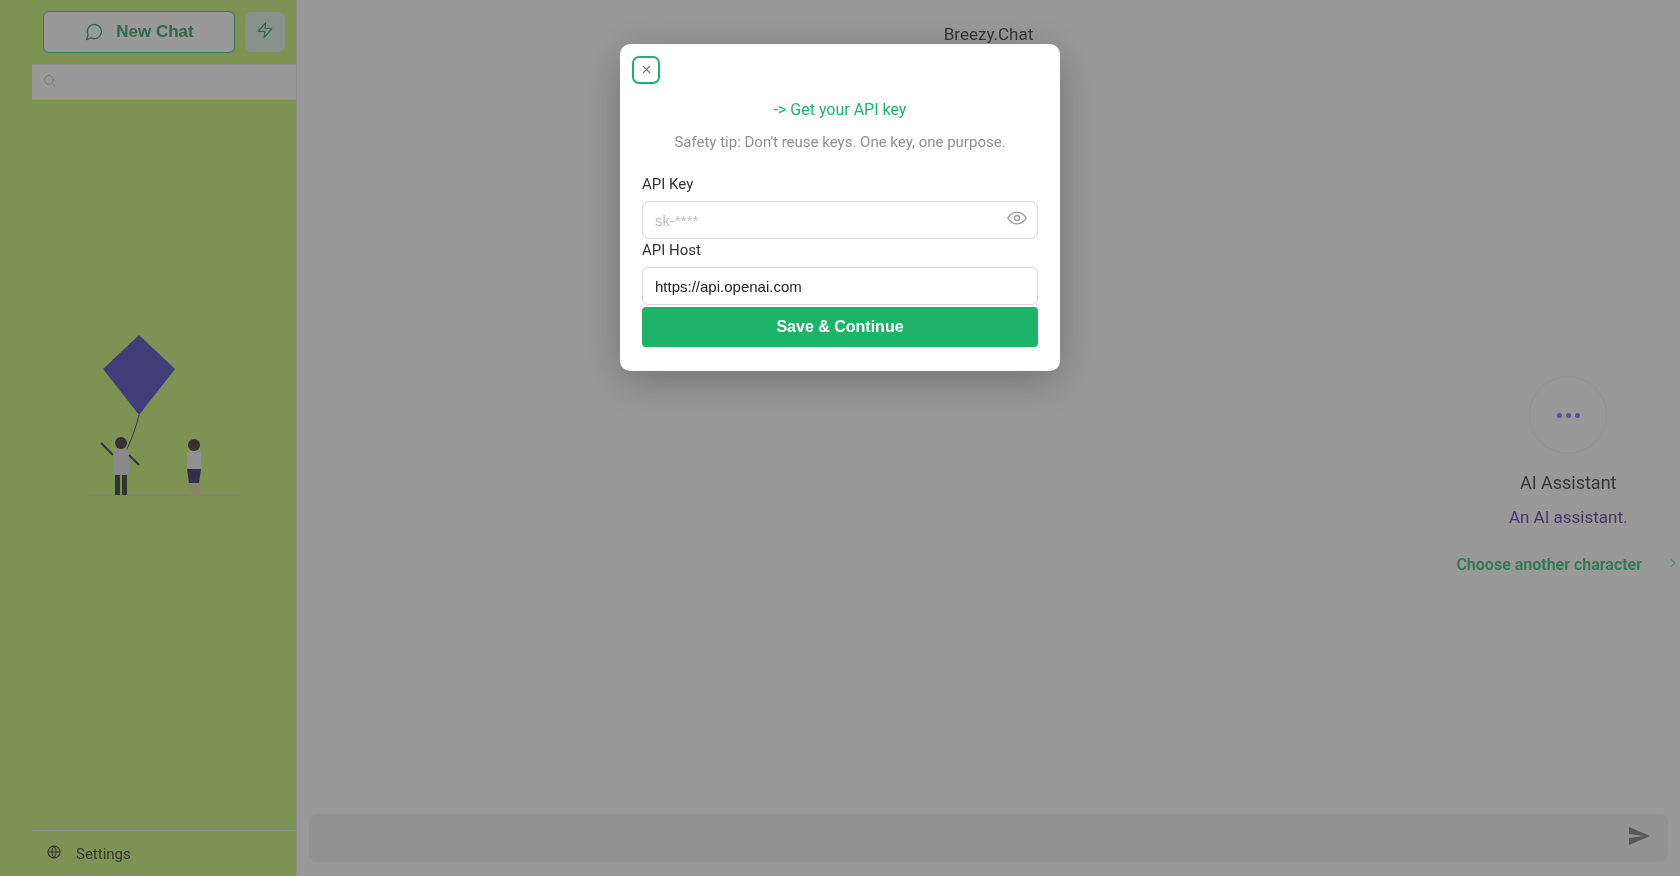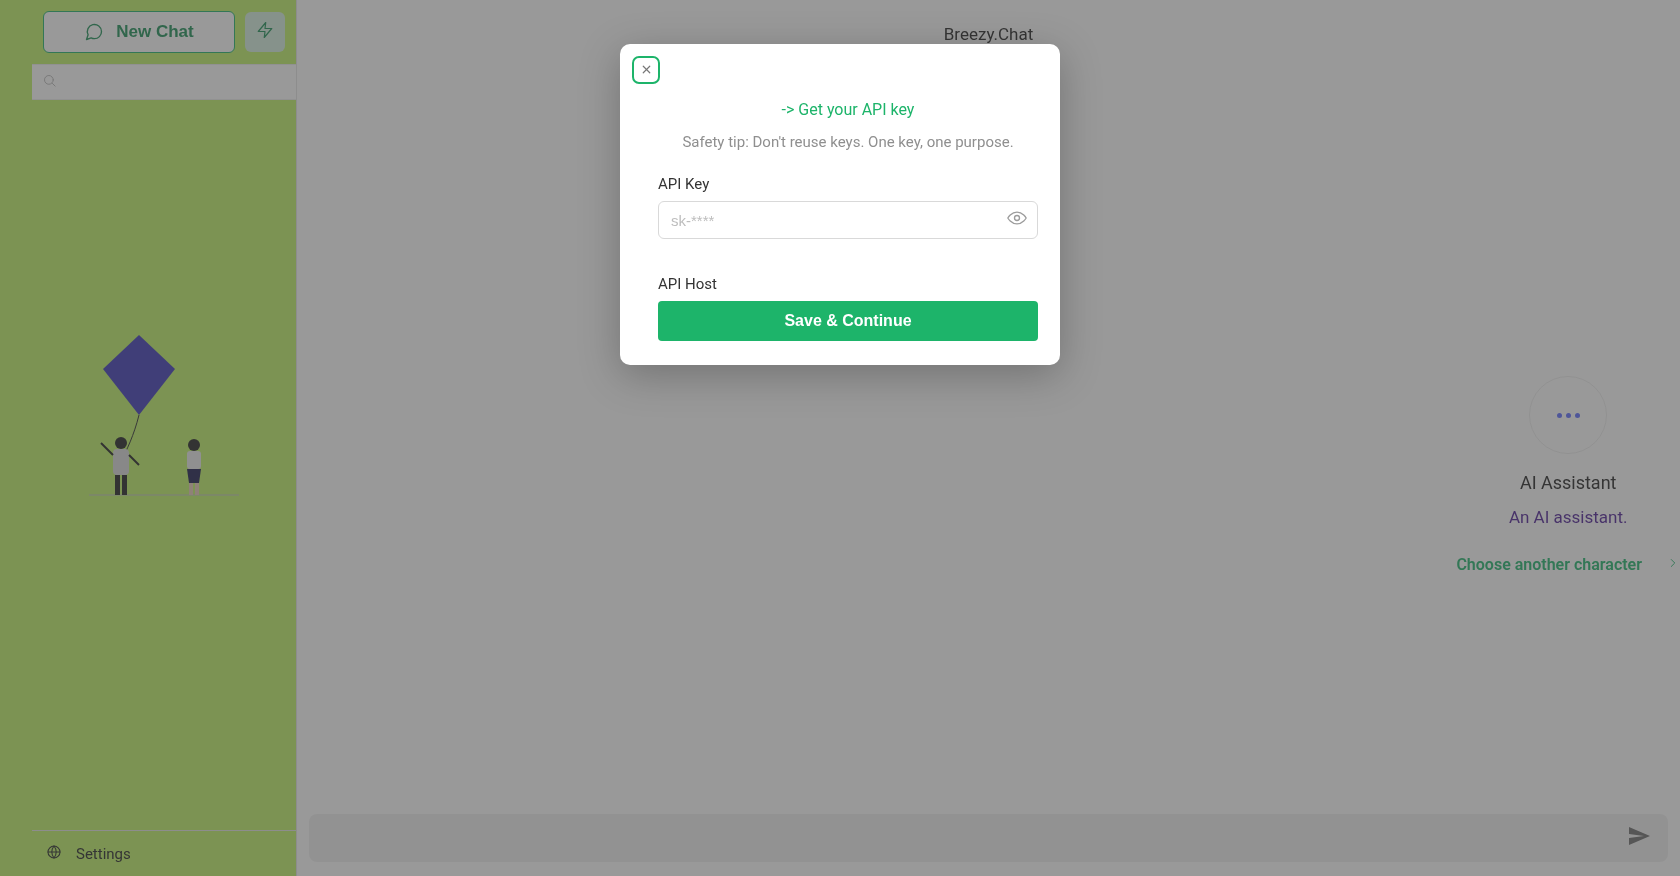--- a/index.html
+++ b/index.html
@@ -32,27 +32,27 @@
 .assistant-title { font-size: 18px; color:#222; margin-bottom: 14px; }
 .assistant-desc { font-size: 17px; color:#4c1d95; margin-bottom: 28px;}
 .choose-link { color:#1db46a; font-size: 16px; font-weight:600; display:flex; align-items:center; gap:24px; cursor:pointer;}
 
 .composer { position:absolute; left: 12px; right: 12px; bottom: 14px; height: 48px; background:#f0f0f0; border-radius: 8px; display:flex; align-items:center; padding: 0 12px;}
 .composer-input { flex:1; border:none; background:transparent; outline:none; font-size:15px; }
 .send-btn { width:34px; height:34px; display:flex; align-items:center; justify-content:center; cursor:pointer;}
 
 
 .overlay { position:absolute; inset:0; background:rgba(70,70,70,0.55); display:flex; align-items:flex-start; justify-content:center; }
-.modal { margin-top: 44px; width: 440px; background:#fff; border-radius: 10px; padding: 18px 22px 24px 38px; box-shadow: 0 10px 40px rgba(0,0,0,.25); position:relative;}
+.modal { margin-top: 44px; width: 440px; background:#fff; border-radius: 10px; padding: 18px 22px 24px 22px; box-shadow: 0 10px 40px rgba(0,0,0,.25); position:relative;}
 .modal-close { position:absolute; top:12px; left:12px; width:28px; height:28px; border:2px solid #1db46a; border-radius:7px; display:flex; align-items:center; justify-content:center; cursor:pointer;}
 .modal-body { margin-top: 38px; display:flex; flex-direction:column; align-items:stretch; }
 .api-link { text-align:center; color:#1db46a; font-size:16px; margin-bottom: 14px; cursor:pointer;}
 .safety { text-align:center; color:#8f8f8f; font-size:15px; margin-bottom: 24px;}
 .form-label { font-size:15px; color:#333; margin-bottom:8px;}
-.input-wrap { position:relative; margin-bottom: 36px;}
+.input-wrap { position:relative; margin-bottom: 2px;}
 .text-input { width:100%; height:38px; border:1px solid #d9d9d9; border-radius:6px; padding: 0 38px 0 12px; font-size:15px; color:#222; }
 .text-input::placeholder { color:#bdbdbd; }
 .eye-btn { position:absolute; right:8px; top:50%; transform:translateY(-50%); width:26px; height:26px; display:flex; align-items:center; justify-content:center; cursor:pointer;}
 .save-btn { width:100%; height:40px; background:#1db46a; color:#fff; border:none; border-radius:4px; font-size:16px; font-weight:600; cursor:pointer;}
 
 
 .stroke { stroke: currentColor; fill:none; stroke-width:1.6; stroke-linecap:round; stroke-linejoin:round; }
 </style>
 </head>
 <body>
@@ -179,19 +179,22 @@
             <span style="color:#9c9c9c;">
               <svg width="20" height="20" viewBox="0 0 24 24" class="stroke">
                   <path d="M1 12s4-7 11-7 11 7 11 7-4 7-11 7S1 12 1 12z"></path>
                   <circle cx="12" cy="12" r="3"></circle>
                 </svg>
             </span>
           </div>
         </div>
 
         <div class="form-label">API Host</div>
+        <div class="input-wrap">
+          <input type="text" class="text-input" value="https://api.openai.com" style="">
+        </div>
 
         <button class="save-btn">Save &amp; Continue</button>
       </div>
     </div>
   </div>
 
 </div>
 
 </body></html>

